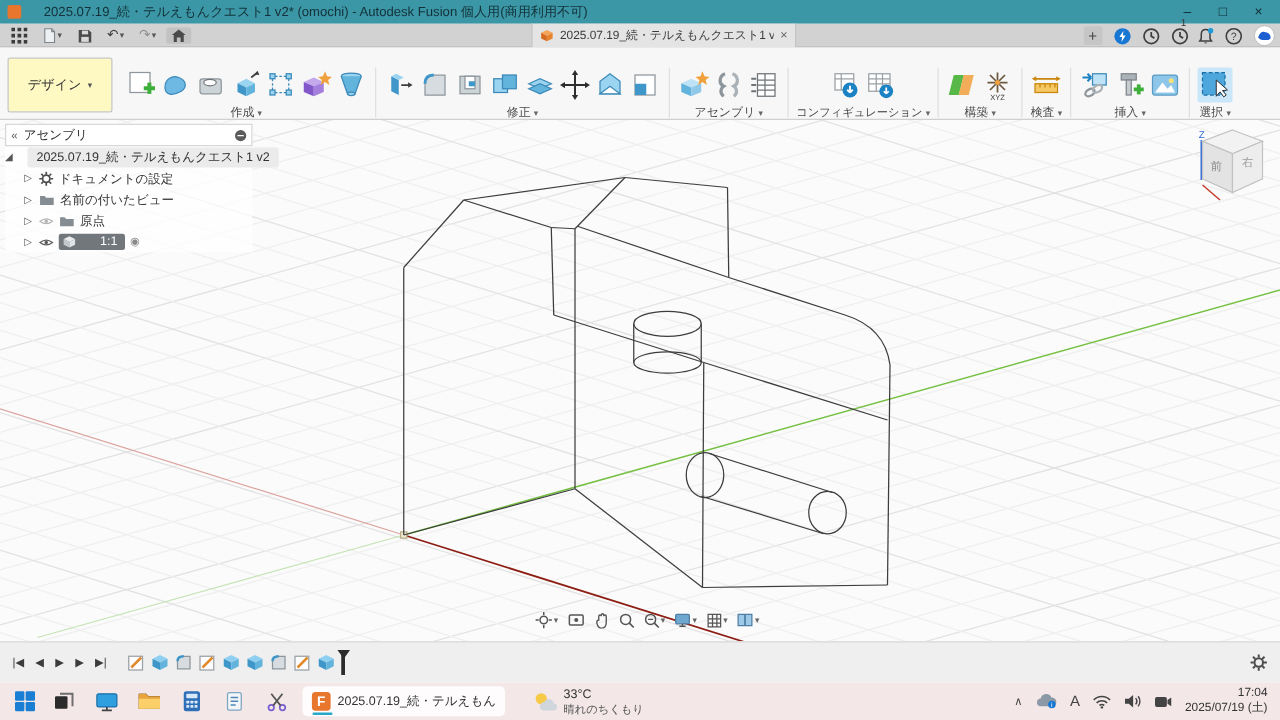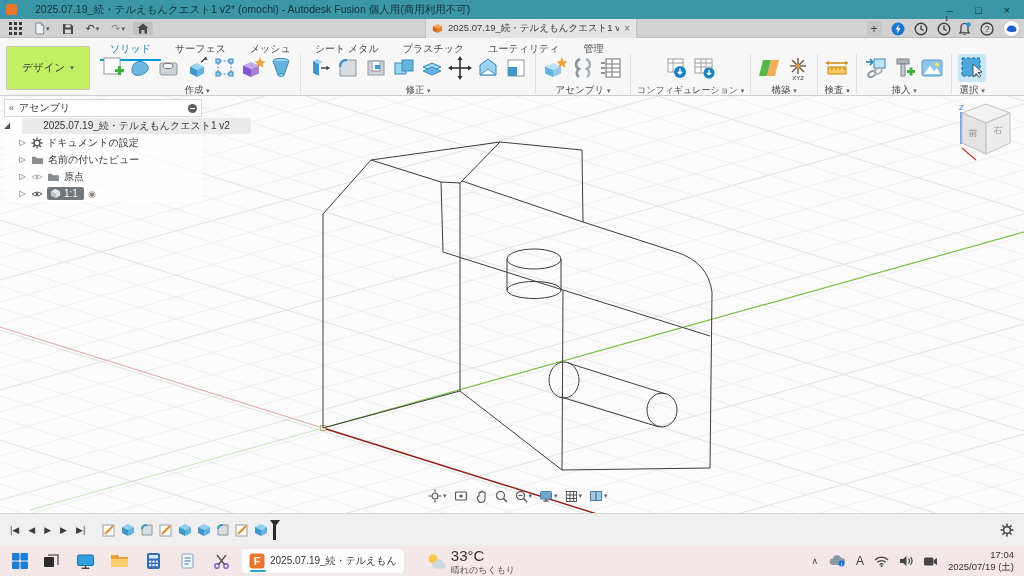--- a/index.html
+++ b/index.html
@@ -26,44 +26,44 @@
   .doc-tab .x{color:#666;font-size:10px}
   .rt-icons{right:4px;top:0;height:19px;display:flex;align-items:center;gap:9px}
   .rt-icons .plus{width:15px;height:15px;background:#c6c6c6;border-radius:2px;color:#444;font-size:12px;
                   display:flex;align-items:center;justify-content:center;line-height:1}
   .badge1{font-size:8px;color:#333;margin-left:-6px;margin-top:-8px}
   
   #ribbon{left:0;top:38px;width:1024px;height:58px;background:#f7f7f7;border-bottom:1px solid #cfcfcf;box-sizing:border-box}
   .rtabs{position:absolute;left:100px;top:2px;display:flex;gap:4px}
   .rtab{font-size:10px;color:#4b4b4b;padding:2px 10px 3px;border-bottom:2px solid transparent}
   .rtab.active{color:#0a7ea8;border-bottom:2px solid var(--accent,#0696d7)}
-  .design-btn{left:6px;top:8px;width:82px;height:42px;background:#bef264;border:1px solid #c6c6c6;border-radius:2px;
+  .design-btn{left:6px;top:8px;width:82px;height:42px;background:#fef9c3;border:1px solid #c6c6c6;border-radius:2px;
               display:flex;align-items:center;justify-content:center;gap:5px;font-size:10.5px;color:#333}
   .design-btn .car{font-size:7px;color:#555}
   #groups{position:absolute;left:96px;top:16px;display:flex;align-items:flex-start}
   .grp{display:flex;flex-direction:column;align-items:center;padding:0 4px}
   .grp .icons{display:flex;align-items:center;gap:2px;height:28px}
   .grp .glabel{font-size:9.5px;color:#4a4a4a;margin-top:2px;white-space:nowrap}
   .grp .glabel .car{font-size:7px;color:#666}
   .gsep{width:1px;background:#e0e0e0;height:40px;margin:0 2px}
   .ticon{width:26px;height:26px}
   .sel-hl{background:#c9e7f8;border-radius:2px}
   
   #canvas{left:0;top:96px;width:1024px;height:417px;background:#fbfbfb;overflow:hidden}
   
   #browser{left:4px;top:3px;width:198px;background:rgba(255,255,255,.72);font-size:10px;color:#333}
   #browser .hdr{display:flex;align-items:center;height:16px;background:rgba(255,255,255,.85);
                 border:1px solid #d8d8d8;padding:0 4px;gap:5px}
   #browser .hdr .dot{margin-left:auto;width:9px;height:9px;border-radius:50%;background:#5c5c5c;position:relative}
   #browser .hdr .dot::after{content:"";position:absolute;left:2px;top:4px;width:5px;height:1px;background:#fff}
   .brow{display:flex;align-items:center;height:17px;gap:4px;white-space:nowrap}
   .brow .tri{width:9px;text-align:center;color:#555;font-size:8px}
-  .brow.root .rlab{background:rgba(233,233,233,.9);padding:1px 21px;border-radius:2px}
+  .brow.root .rlab{background:rgba(233,233,233,.9);padding:1px 7px;border-radius:2px}
   .ind{margin-left:14px}
-  .cbadge{display:flex;align-items:center;gap:3px;background:#72777c;color:#fff;border-radius:2px;padding:1px 6px 1px 3px}
+  .cbadge{display:flex;align-items:center;gap:19px;background:#72777c;color:#fff;border-radius:2px;padding:1px 6px 1px 3px}
   .radio{color:#8a8a8a;font-size:9px}
   .dim{opacity:.45}
   
   #viewcube{right:6px;top:2px;width:66px;height:72px}
   
   #navbar{left:428px;bottom:10px;display:flex;align-items:center;gap:7px;color:#555}
   #navbar .ni{display:flex;align-items:center;gap:1px}
   #navbar .car{font-size:7px;color:#666}
   
   #timeline{left:0;top:513px;width:1024px;height:33px;background:#efefef;border-top:1px solid #d9d9d9;box-sizing:border-box;
@@ -81,21 +81,21 @@
            padding:0 10px;box-sizing:border-box}
   .search-pill{display:flex;align-items:center;gap:6px;background:#fff;border:1px solid #e3d7d7;border-radius:12px;
                height:22px;padding:0 6px 0 9px;width:128px;box-sizing:border-box}
   .search-pill .ph{font-size:10.5px;color:#5a5a5a;flex:1}
   .tb-ic{width:26px;height:26px;display:flex;align-items:center;justify-content:center}
   .tb-btn{display:flex;align-items:center;gap:5px;background:rgba(255,255,255,.55);border-radius:4px;height:24px;
           padding:0 7px;font-size:10px;color:#333;position:relative}
   .tb-btn.active{background:rgba(255,255,255,.85)}
   .tb-btn.active::after{content:"";position:absolute;left:8px;bottom:1px;width:16px;height:2px;border-radius:2px;background:#28a8c8}
   .weather{display:flex;align-items:center;gap:5px;margin-left:14px}
-  .weather .t1{font-size:15px;color:#333}
+  .weather .t1{font-size:10px;color:#333}
   .weather .t2{font-size:9px;color:#555}
   .tray{margin-left:auto;display:flex;align-items:center;gap:10px;color:#444}
   .tray .chev{font-size:9px}
   .clockblk{text-align:right;font-size:9.5px;color:#333;line-height:1.25}
 </style>
 </head>
 <body>
 
 <svg width="0" height="0" style="position:absolute">
   <defs>
@@ -228,29 +228,20 @@
       <text x="7" y="10" font-size="8.5" text-anchor="middle" fill="#3f3f3f" font-family="Liberation Sans,sans-serif">?</text>
     </svg>
     <svg width="17" height="17" viewBox="0 0 17 17">
       <circle cx="8.5" cy="8.5" r="8" fill="#fff" stroke="#bcbcbc" stroke-width="0.8"></circle>
       <path d="M3.5 10 Q5 5 8.5 5.5 Q13 5.8 13.5 9.5 Q13.8 12 10 12 Q5 12.4 3.5 10 Z" fill="#1d5fd0"></path>
     </svg>
   </div>
 </div>
 
 <div id="ribbon" class="abs">
-  <div class="rtabs">
-    <span class="rtab active">ソリッド</span>
-    <span class="rtab">サーフェス</span>
-    <span class="rtab">メッシュ</span>
-    <span class="rtab">シート メタル</span>
-    <span class="rtab">プラスチック</span>
-    <span class="rtab">ユーティリティ</span>
-    <span class="rtab">管理</span>
-  </div>
 
   <div class="design-btn abs">
     <span>デザイン</span>
     <span class="car">▾</span>
   </div>
 
   <div id="groups">
 
     <div class="grp">
       <div class="icons">

